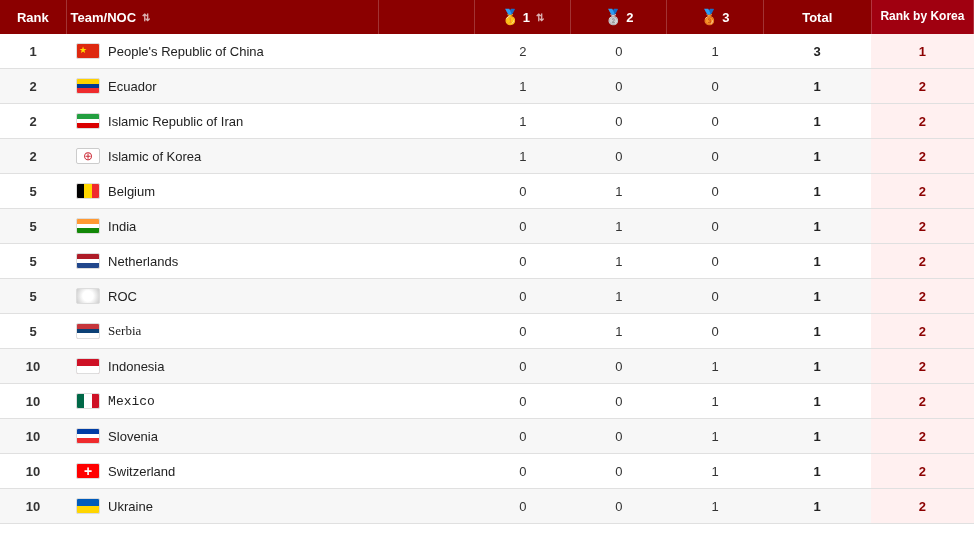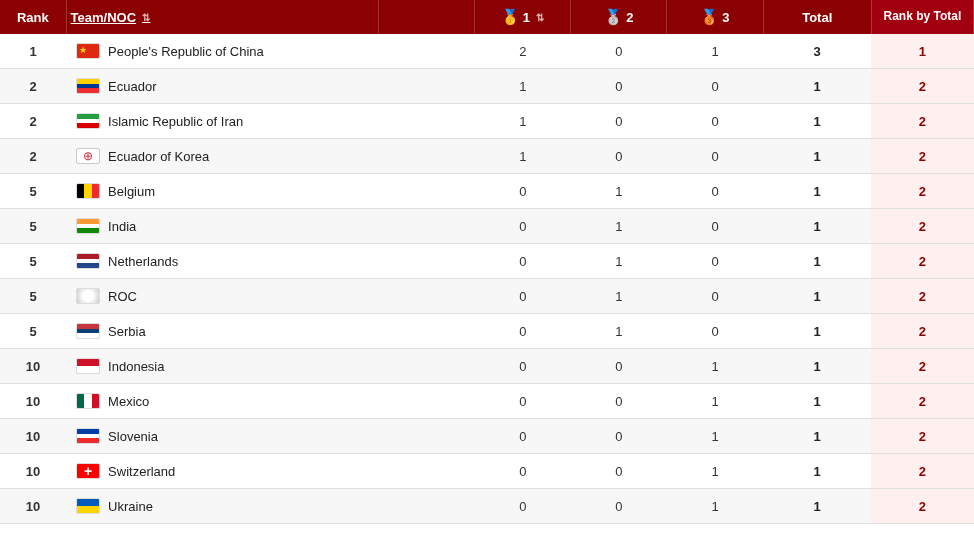--- a/index.html
+++ b/index.html
@@ -21,21 +21,20 @@
     thead th {
       padding: 8px 4px;
       text-align: center;
       font-weight: bold;
       font-size: 13px;
       border-right: 1px solid rgba(255,255,255,0.2);
       vertical-align: middle;
     }
     thead th.team-col {
       text-align: center;
-      text-decoration: underline;
     }
     thead th.rank-by-total {
       background-color: #a00010;
       font-size: 12px;
       line-height: 1.3;
     }
     tbody tr {
       background-color: #fff;
       border-bottom: 1px solid #e0e0e0;
     }
@@ -208,21 +207,21 @@
           <span>3</span>
         </div>
       </th>
       <th class="sortable" style="width:90px;">
         <div class="header-inner">
           <span>Total</span>
         </div>
       </th>
       <th class="sortable rank-by-total" style="width:85px;">
         <div class="header-inner">
-          <span>Rank by Total</span>
+          <span>Rank by Korea</span>
         </div>
       </th>
     </tr>
   </thead>
   <tbody id="table-body">
   <tr style="background-color: rgb(255, 255, 255);">
         <td class="rank-col">1</td>
         <td style="text-align: left;">
           <div class="team-cell-wrapper">
             <span class="flag flag-cn"></span>
@@ -264,21 +263,21 @@
         <td class="medal-col medal-silver">0</td>
         <td class="medal-col medal-bronze">0</td>
         <td class="total-col">1</td>
         <td class="rank-by-total-col">2</td>
       </tr>
       <tr style="background-color: rgb(247, 247, 247);">
         <td class="rank-col">2</td>
         <td style="text-align: left;">
           <div class="team-cell-wrapper">
             <span class="flag flag-kr"></span>
-            <span>Ecuador of Korea</span>
+            <span>Islamic of Korea</span>
           </div>
         </td>
         <td></td>
         <td class="medal-col medal-gold">1</td>
         <td class="medal-col medal-silver">0</td>
         <td class="medal-col medal-bronze">0</td>
         <td class="total-col">1</td>
         <td class="rank-by-total-col">2</td>
       </tr>
       <tr style="background-color: rgb(255, 255, 255);">
@@ -336,21 +335,21 @@
         </td>
         <td></td>
         <td class="medal-col medal-gold">0</td>
         <td class="medal-col medal-silver">1</td>
         <td class="medal-col medal-bronze">0</td>
         <td class="total-col">1</td>
         <td class="rank-by-total-col">2</td>
       </tr>
       <tr style="background-color: rgb(255, 255, 255);">
         <td class="rank-col">5</td>
-        <td style="text-align: right;">
+        <td style="text-align: right; font-family: Liberation Serif, serif;">
           <div class="team-cell-wrapper">
             <span class="flag flag-rs"></span>
             <span>Serbia</span>
           </div>
         </td>
         <td></td>
         <td class="medal-col medal-gold">0</td>
         <td class="medal-col medal-silver">1</td>
         <td class="medal-col medal-bronze">0</td>
         <td class="total-col">1</td>
@@ -366,21 +365,21 @@
         </td>
         <td></td>
         <td class="medal-col medal-gold">0</td>
         <td class="medal-col medal-silver">0</td>
         <td class="medal-col medal-bronze">1</td>
         <td class="total-col">1</td>
         <td class="rank-by-total-col">2</td>
       </tr>
       <tr style="background-color: rgb(255, 255, 255);">
         <td class="rank-col">10</td>
-        <td style="text-align: right;">
+        <td style="text-align: right; font-family: Liberation Mono, monospace;">
           <div class="team-cell-wrapper">
             <span class="flag flag-mx"></span>
             <span>Mexico</span>
           </div>
         </td>
         <td></td>
         <td class="medal-col medal-gold">0</td>
         <td class="medal-col medal-silver">0</td>
         <td class="medal-col medal-bronze">1</td>
         <td class="total-col">1</td>

